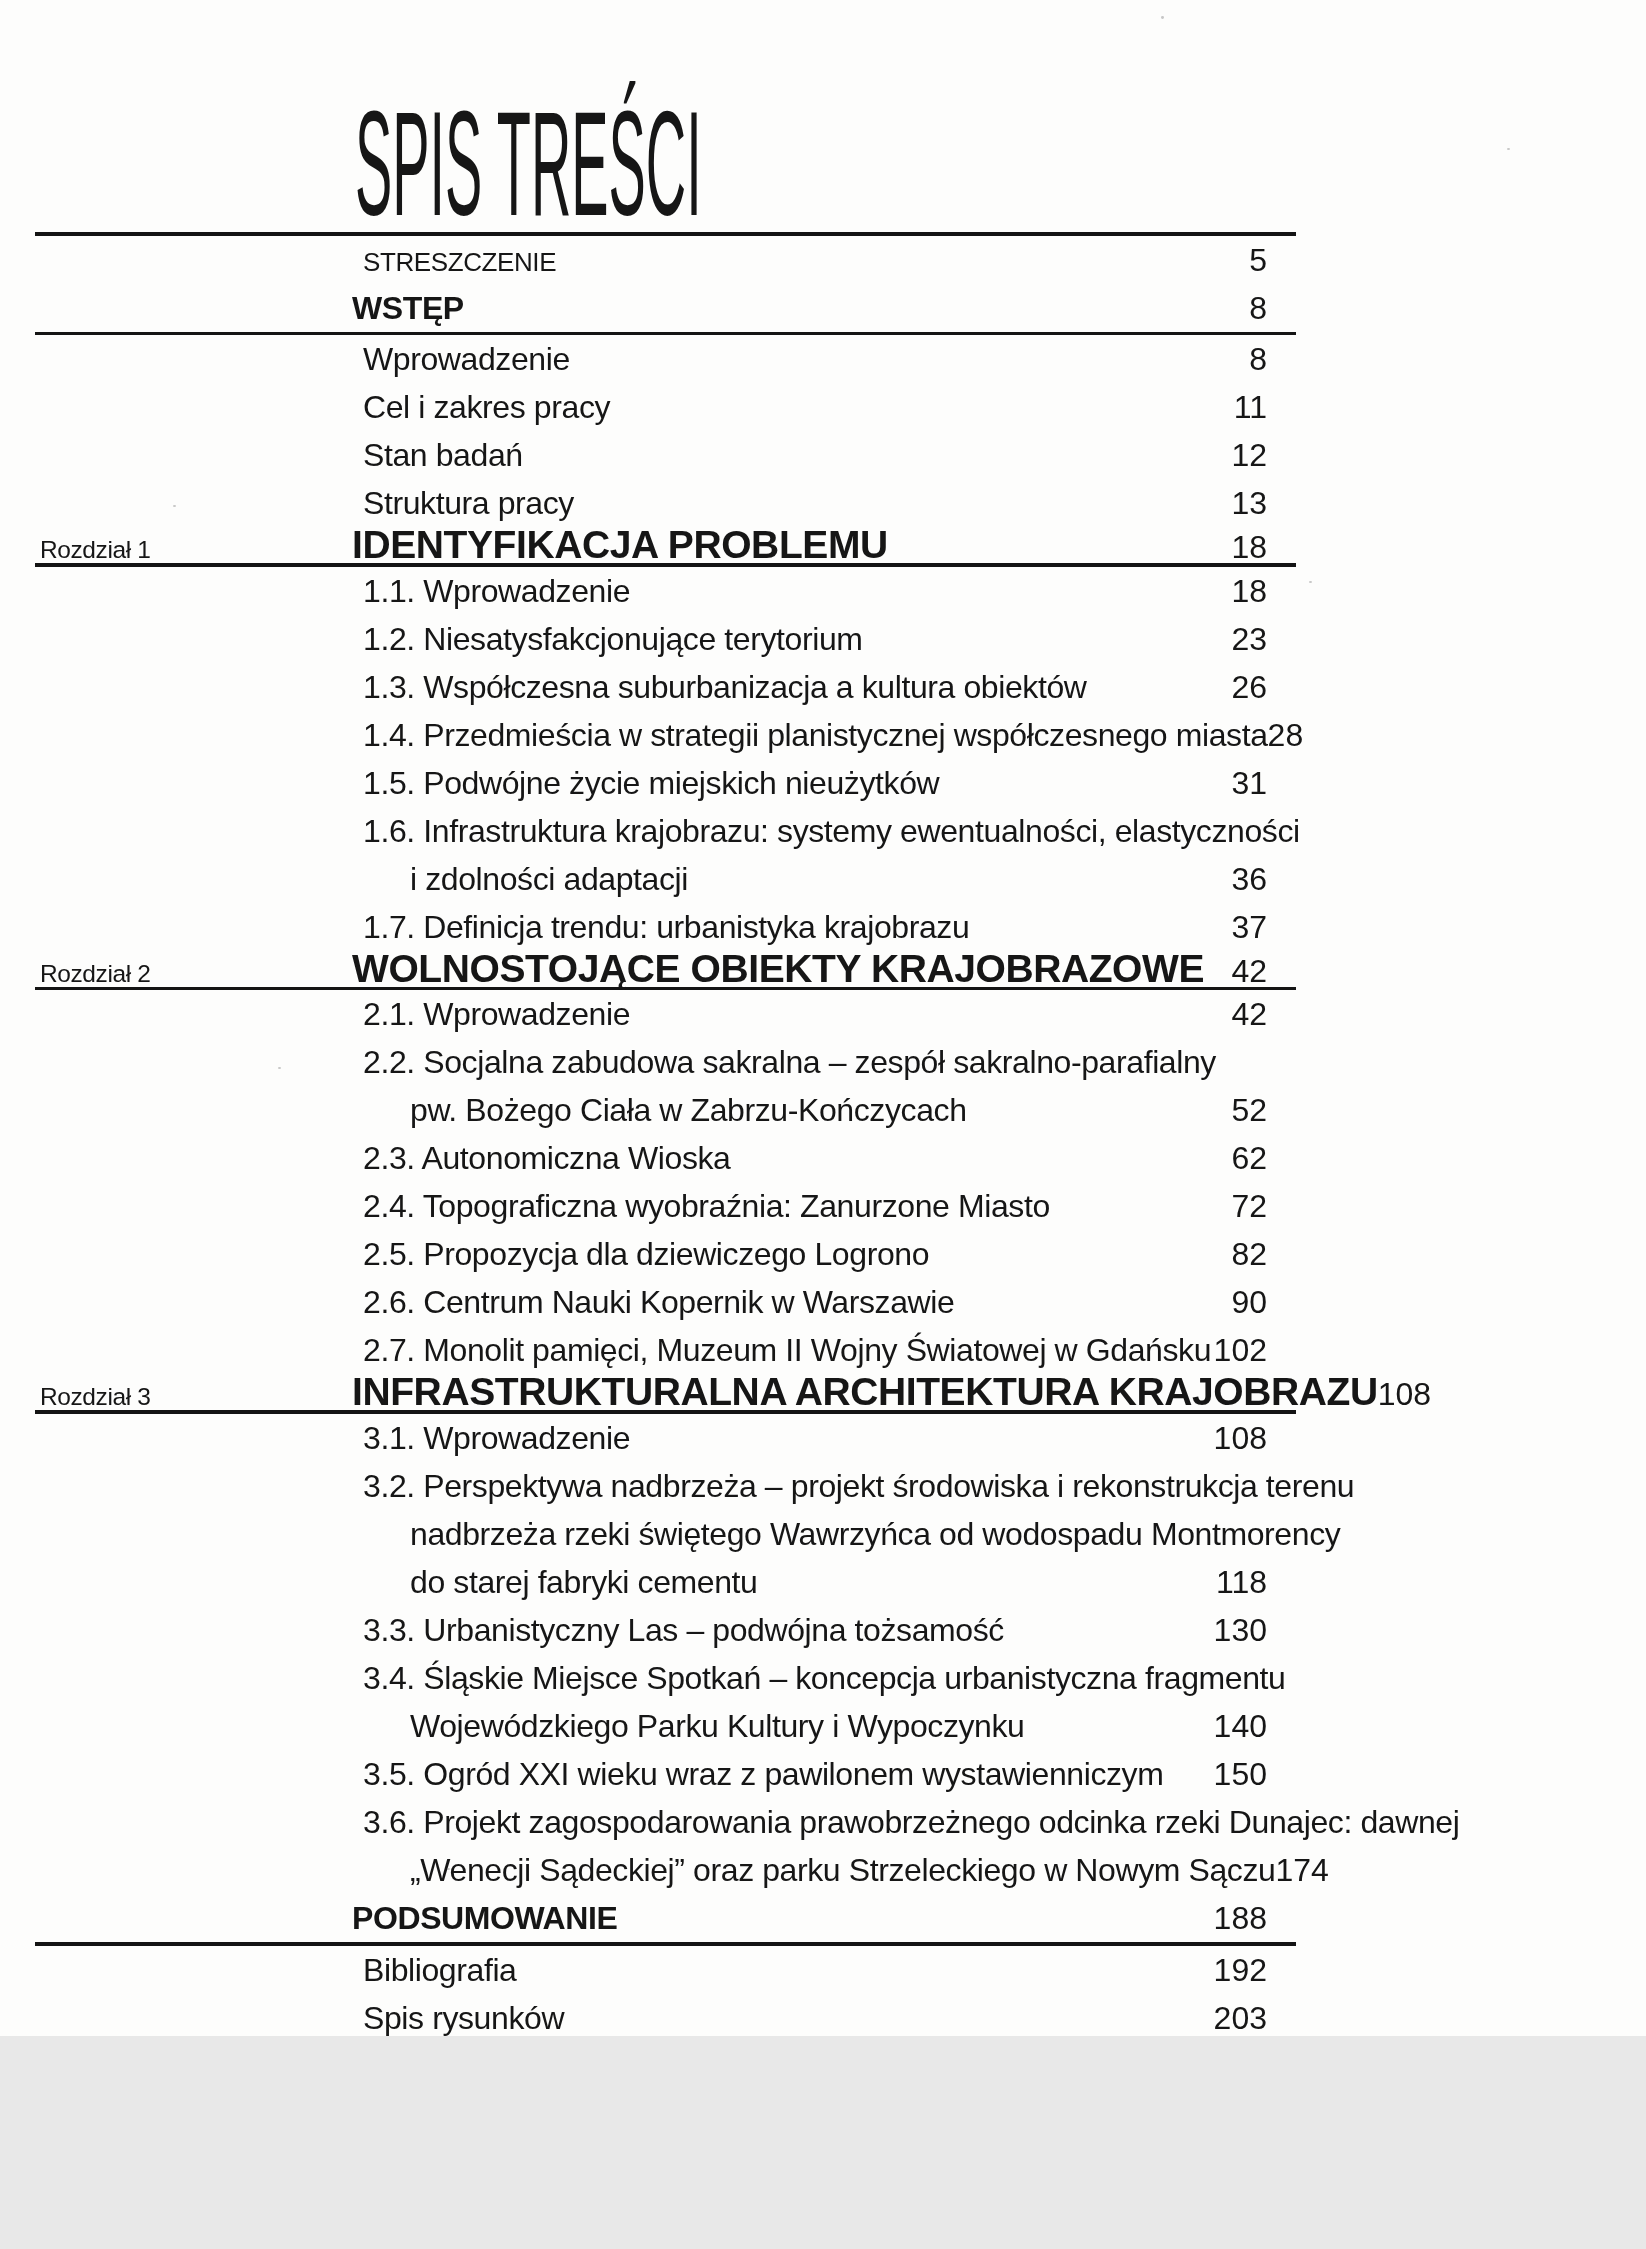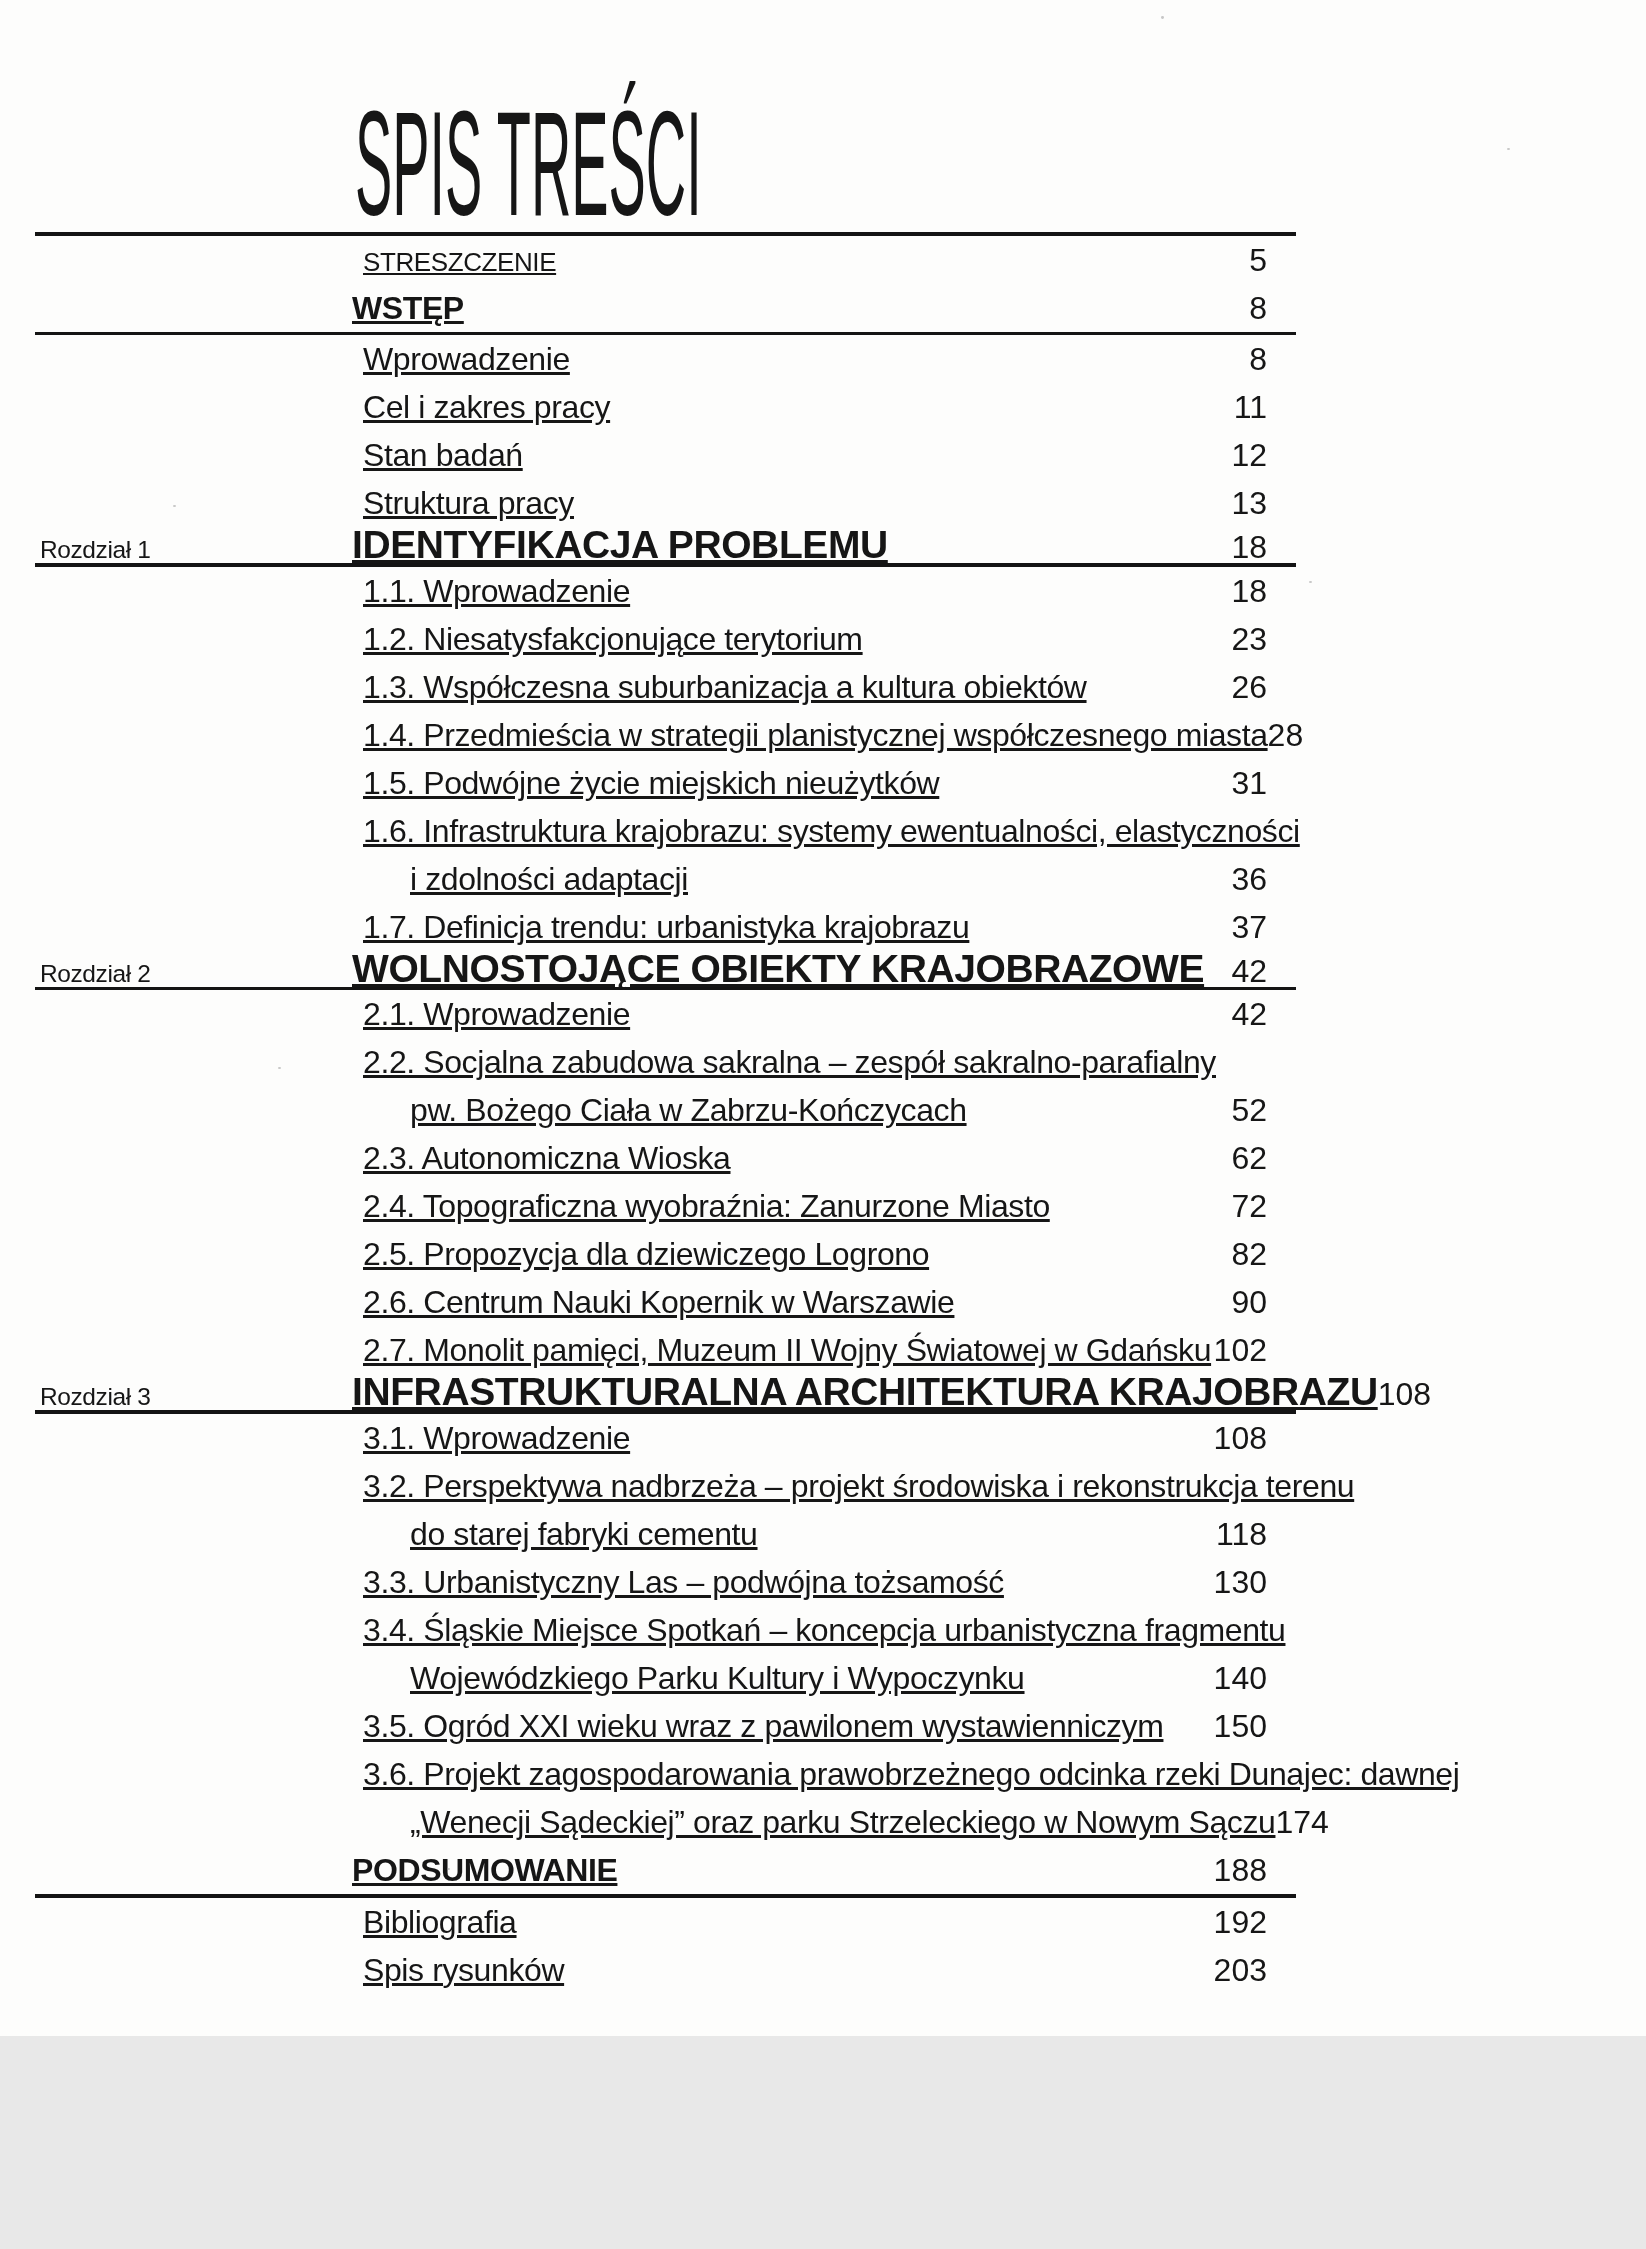--- a/index.html
+++ b/index.html
@@ -52,21 +52,21 @@
   .row.cont    { height: 48px; line-height: 48px; font-size: 32px; padding-left: 375px; }
   .row.chapter { height: 36px; line-height: 36px; font-size: 39px; font-weight: 700; padding-left: 5px; }
 
   .chapter-label {
     flex: 0 0 312px;
     font-size: 24.5px;
     font-weight: 400;
     letter-spacing: -0.4px;
   }
 
-  .entry-text { white-space: nowrap; text-decoration: underline; }
+  .entry-text { white-space: nowrap; }
 
   .entry-page {
     margin-left: auto;
     padding-right: 29px;
     font-size: 32px;
     font-weight: 400;
     letter-spacing: 0;
   }
 
   
@@ -255,20 +255,25 @@
     <span class="entry-text">3.1. Wprowadzenie</span>
     <span class="entry-page">108</span>
   </div>
 
   <div class="row item">
 
     <span class="entry-text">3.2. Perspektywa nadbrzeża – projekt środowiska i rekonstrukcja terenu</span>
 
   </div>
 
+  <div class="row cont">
+
+    <span class="entry-text">nadbrzeża rzeki świętego Wawrzyńca od wodospadu Montmorency</span>
+
+  </div>
 
   <div class="row cont">
 
     <span class="entry-text">do starej fabryki cementu</span>
     <span class="entry-page">118</span>
   </div>
 
   <div class="row item">
 
     <span class="entry-text">3.3. Urbanistyczny Las – podwójna tożsamość</span>

